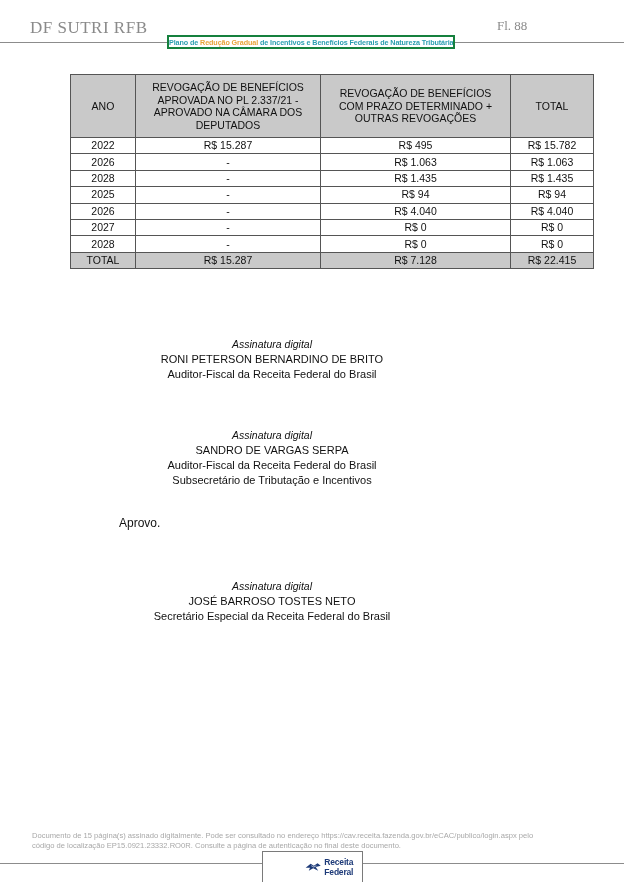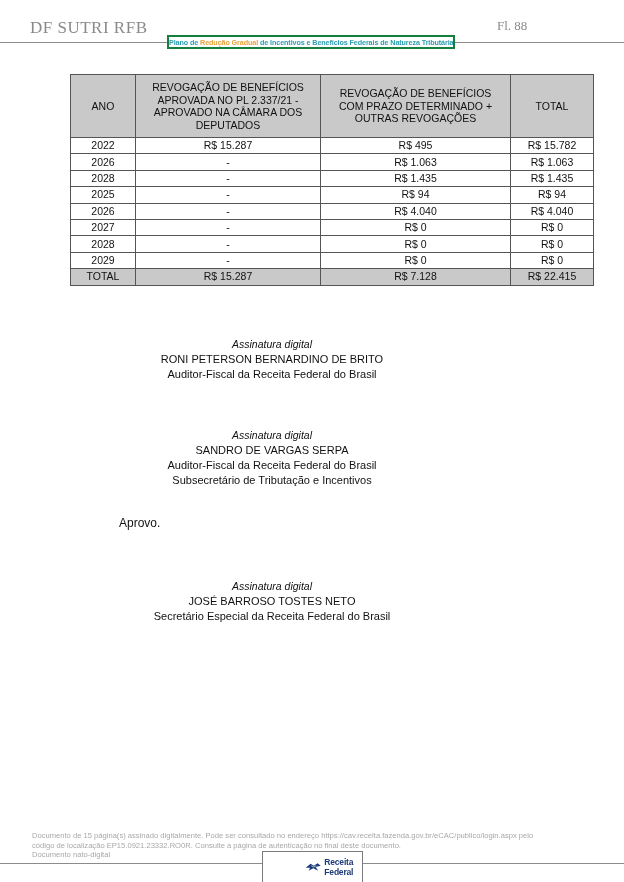--- a/index.html
+++ b/index.html
@@ -81,26 +81,20 @@
         <td>-</td>
         <td>R$ 0</td>
         <td>R$ 0</td>
       </tr>
     <tr>
         <td>2028</td>
         <td>-</td>
         <td>R$ 0</td>
         <td>R$ 0</td>
       </tr>
-    <tr>
-        <td>2029</td>
-        <td>-</td>
-        <td>R$ 0</td>
-        <td>R$ 0</td>
-      </tr>
     <tr class="total">
         <td>TOTAL</td>
         <td>R$ 15.287</td>
         <td>R$ 7.128</td>
         <td>R$ 22.415</td>
       </tr>
   </tbody>
 </table>
 
 <div class="sig" style="top:337px;">
@@ -120,21 +114,20 @@
 
 <div class="sig" style="top:579px;">
   <div class="it">Assinatura digital</div>
   <div class="rl">JOSÉ BARROSO TOSTES NETO</div>
   <div class="rl">Secretário Especial da Receita Federal do Brasil</div>
 </div>
 
 <div class="foot-text">
   <div>Documento de 15 página(s) assinado digitalmente. Pode ser consultado no endereço https://cav.receita.fazenda.gov.br/eCAC/publico/login.aspx pelo</div>
   <div>código de localização EP15.0921.23332.RO0R. Consulte a página de autenticação no final deste documento.</div>
-  <div>Documento nato-digital</div>
 </div>
 <div class="foot-line"></div>
 <div class="foot-logo">
   <svg width="26" height="16" viewBox="0 0 26 16">
     <path d="M1 9 L9 3 L14 6 L20 2 L25 6 L17 8 L21 14 L13 10 L6 14 L8 9 Z" fill="#1d3a78"></path>
     <path d="M10 6 L14 8 L18 6" stroke="#fff" stroke-width="1" fill="none"></path>
   </svg>
   <span class="lt">Receita Federal</span>
 </div>
 

